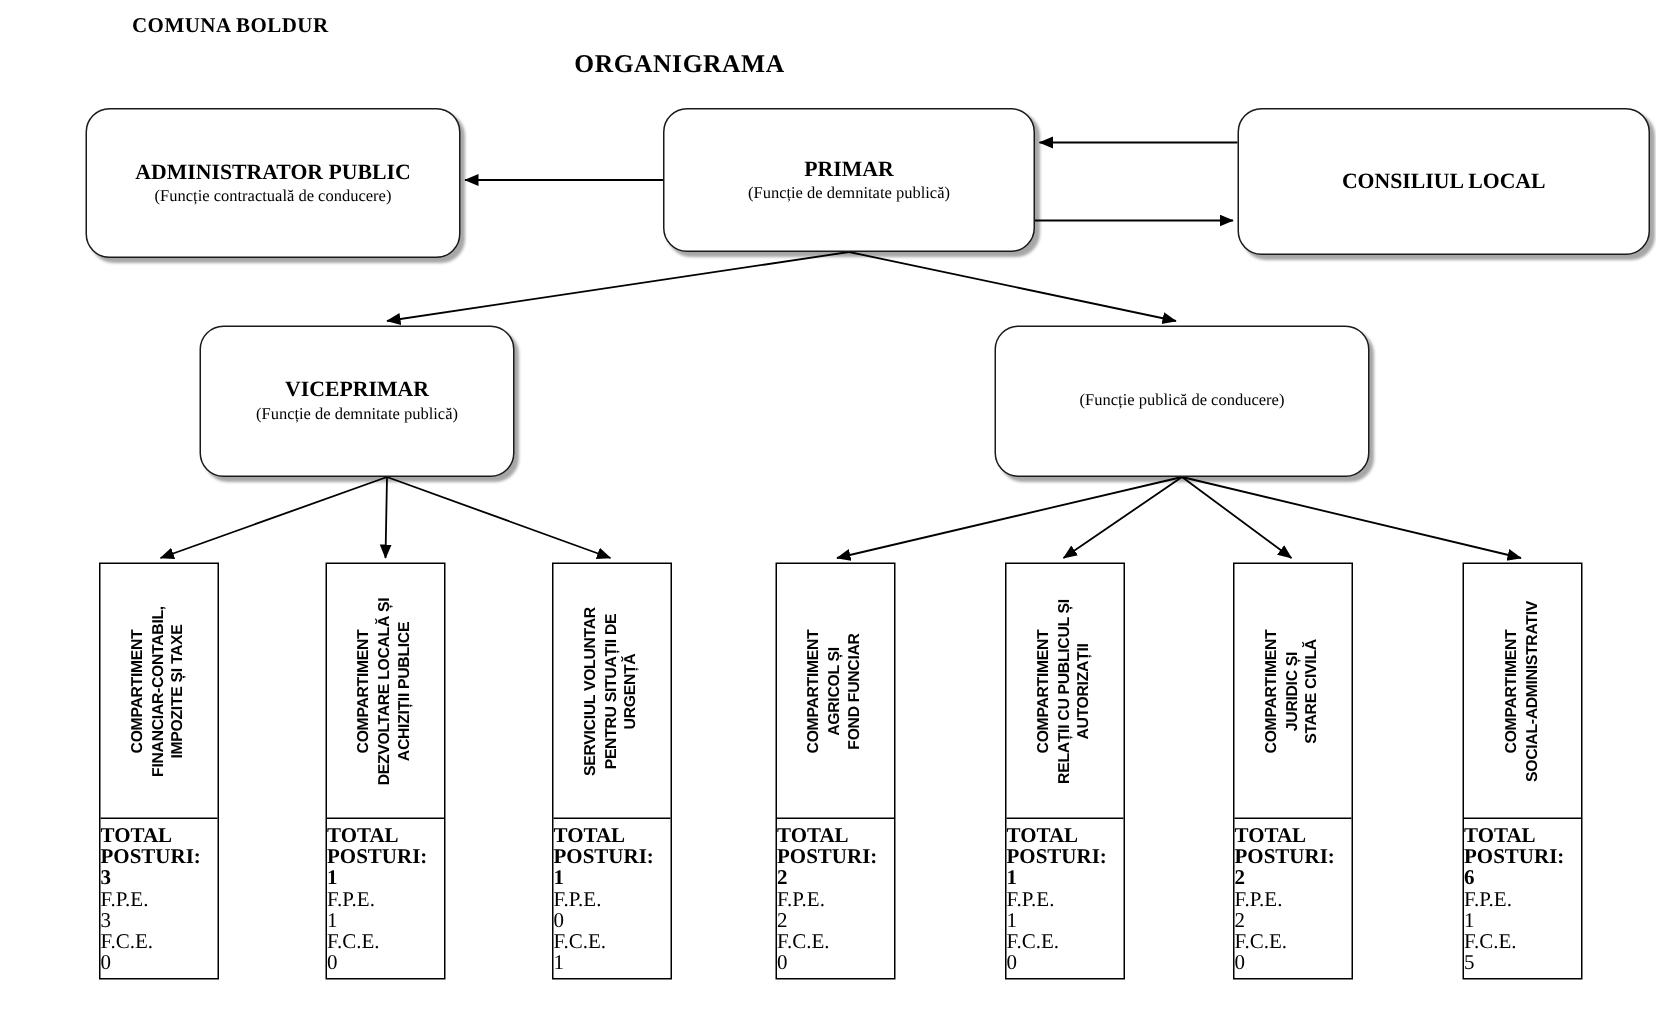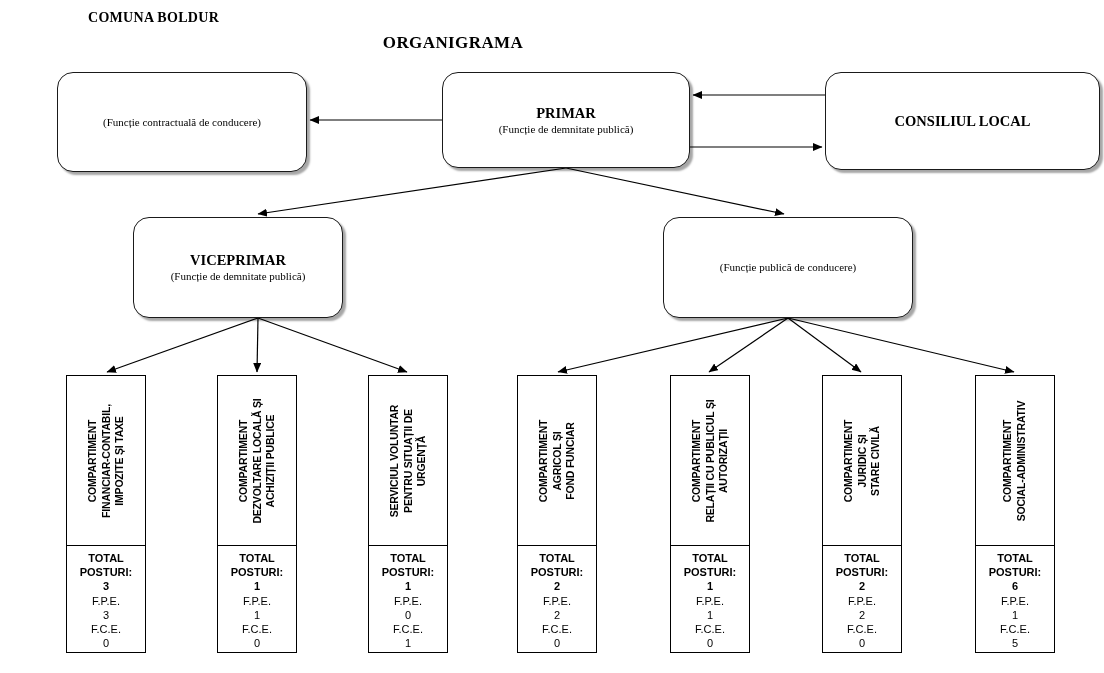--- a/index.html
+++ b/index.html
@@ -24,21 +24,21 @@
   .n-secretar{left:663px;top:217px;width:250px;height:101px;}
   .n-secretar .t{font-size:13.5px;}
 
   .dept{position:absolute;top:375px;width:80px;height:278px;border:1px solid #000;
         background:#fff;box-sizing:border-box;font-family:"Liberation Sans",sans-serif;}
   .dept .name-wrap{position:relative;width:100%;height:170px;border-bottom:1px solid #000;box-sizing:border-box;}
   .dept .name{position:absolute;top:50%;left:50%;width:164px;
               transform:translate(-50%,-50%) rotate(-90deg);
               text-align:center;font-weight:bold;font-size:10.5px;line-height:1.3;
               letter-spacing:-.2px;white-space:pre-line;}
-  .dept .tot{padding-top:5px;text-align:center;font-size:11px;line-height:14.2px;}
+  .dept .tot{padding-top:5px;text-align:left;font-size:14px;line-height:14.2px;font-family:Liberation Serif, serif;}
   .dept .tot .b{font-weight:bold;}
 
   .d1{left:66px;} .d2{left:217px;} .d3{left:368px;} .d4{left:517px;}
   .d5{left:670px;} .d6{left:822px;} .d7{left:975px;}
 
   svg.wires{position:absolute;left:0;top:0;pointer-events:none;}
 </style>
 </head>
 <body>
 
@@ -61,20 +61,21 @@
     <line x1="788" y1="318" x2="709" y2="372" marker-end="url(#ah)"></line>
     <line x1="788" y1="318" x2="861" y2="372" marker-end="url(#ah)"></line>
     <line x1="788" y1="318" x2="1014" y2="372" marker-end="url(#ah)"></line>
   </g>
 </svg>
 
 <div class="org-name">COMUNA BOLDUR</div>
 <div class="page-title">ORGANIGRAMA</div>
 
 <div class="node n-admin">
+  <div class="t">ADMINISTRATOR PUBLIC</div>
   <div class="s">(Funcție contractuală de conducere)</div>
 </div>
 
 <div class="node n-primar">
   <div class="t">PRIMAR</div>
   <div class="s">(Funcție de demnitate publică)</div>
 </div>
 
 <div class="node n-consiliu">
   <div class="t">CONSILIUL LOCAL</div>

